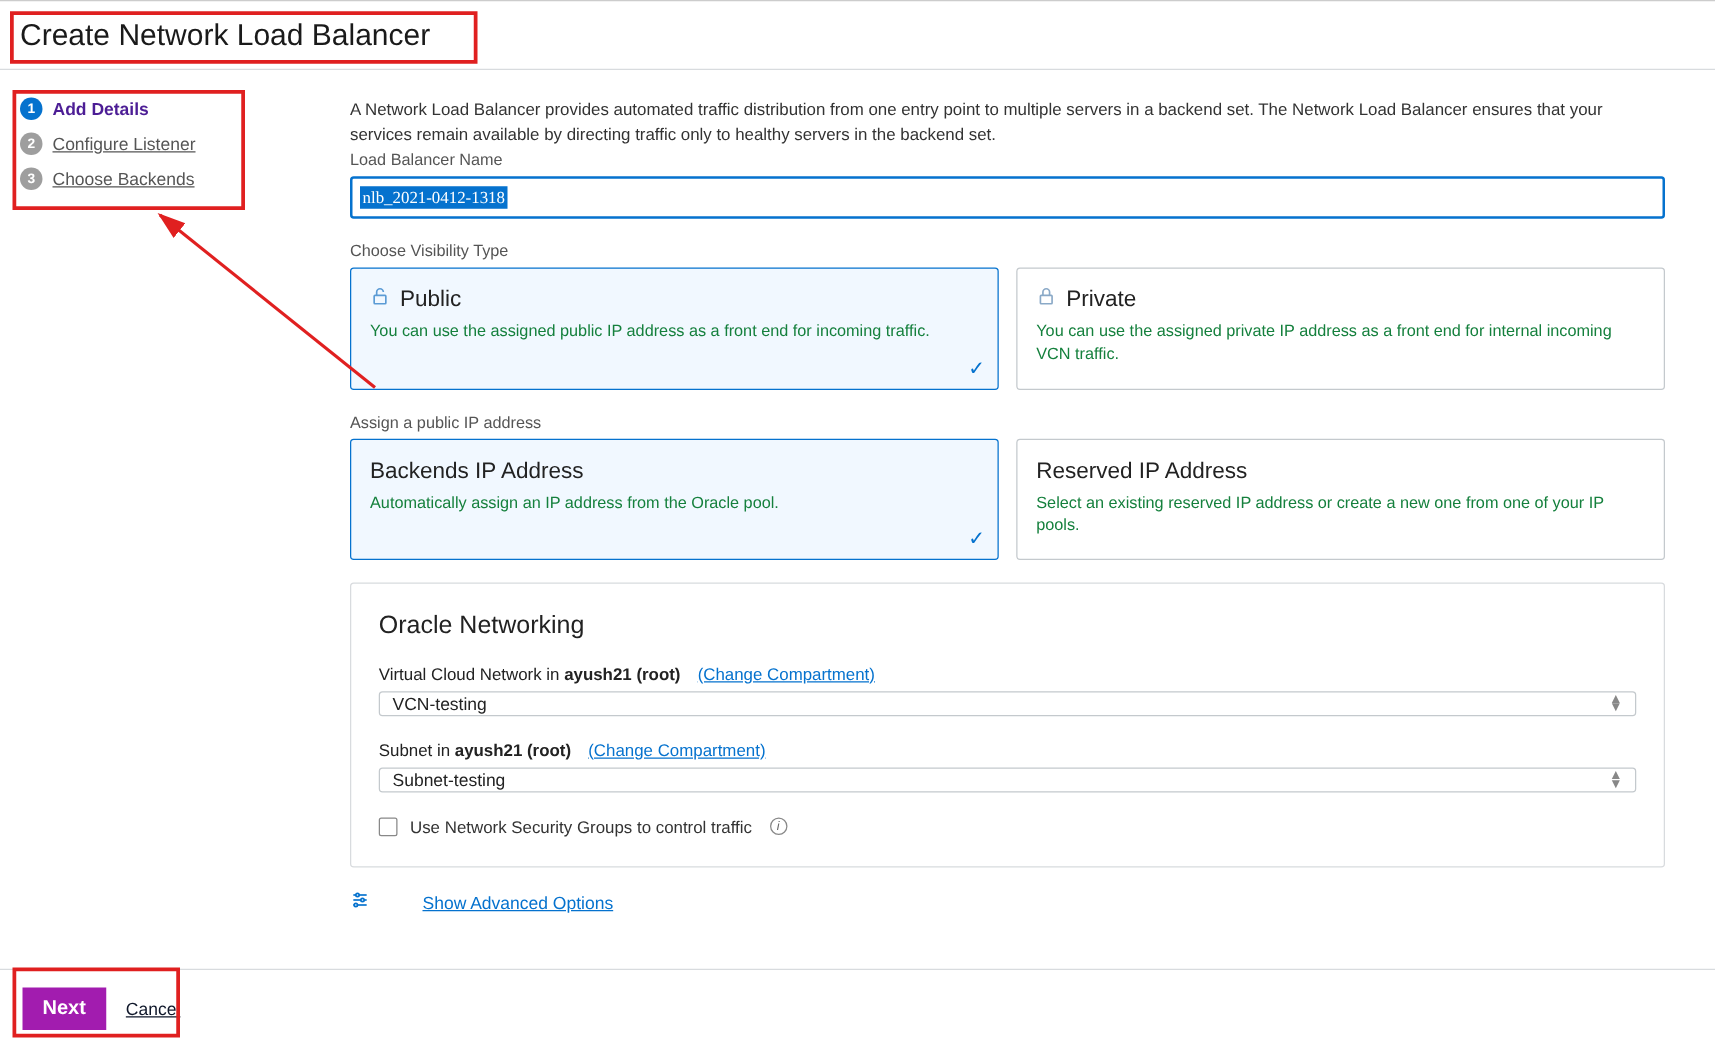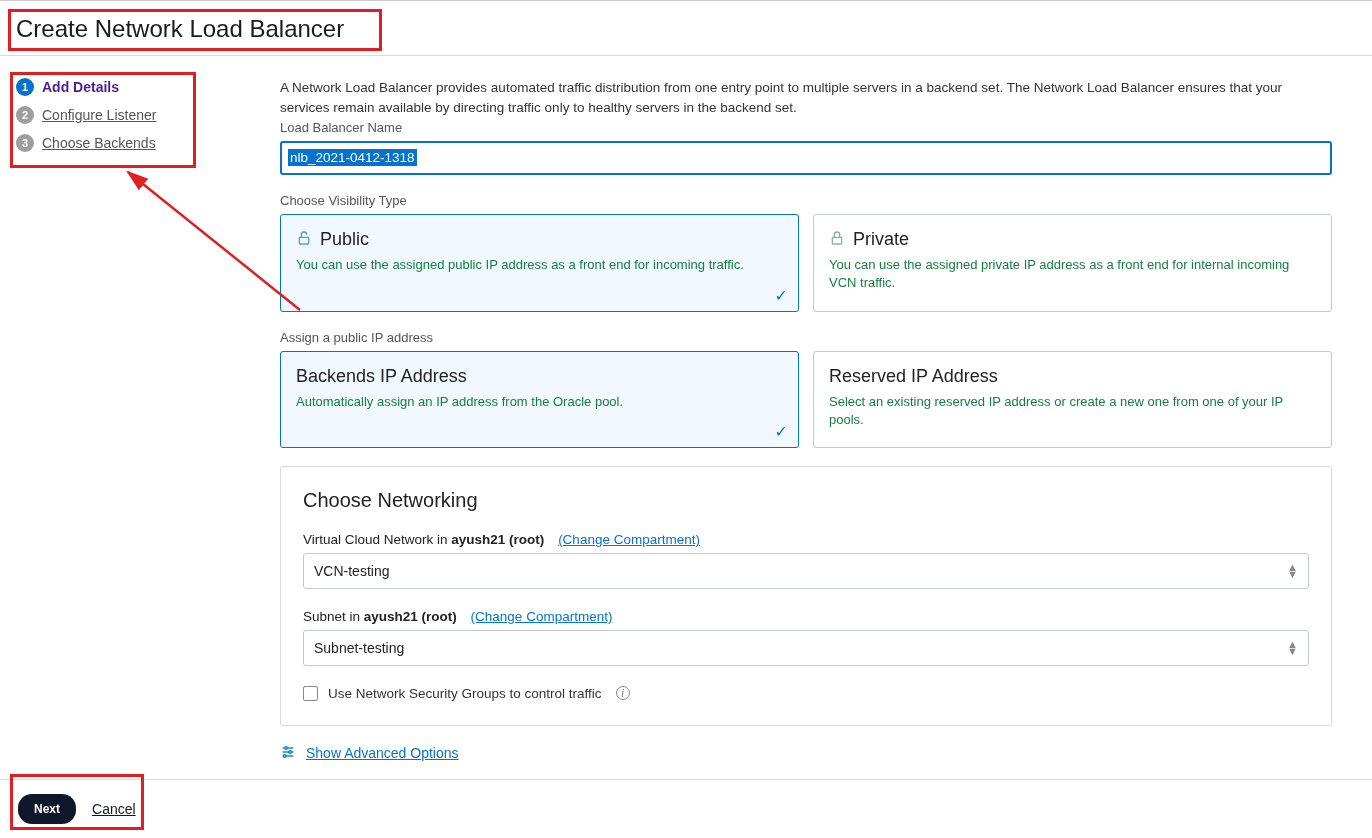--- a/index.html
+++ b/index.html
@@ -14,49 +14,49 @@
 .step-num { width: 18px; height: 18px; border-radius: 50%; background: #9e9e9e; color: #fff; display: flex; align-items: center; justify-content: center; font-size: 11px; font-weight: 600; }
 .step.active .step-num { background: #0572ce; }
 .step.active .step-label { font-weight: 700; color: #4c1d95; }
 .step .step-label { color: #555; text-decoration: underline; cursor: pointer; }
 .step.active .step-label { text-decoration: none; cursor: default; }
 
 .main { flex: 1; padding: 22px 40px 20px 0; }
 .intro { font-size: 13.5px; color: #333; margin-bottom: 3px; line-height: 1.45; }
 
 .field-label { font-size: 13px; color: #555; margin-bottom: 6px; }
-.input-highlight { position: absolute; left: 6px; top: 6px; background: #0572ce; color: #fff; padding: 1px 2px; font-size: 13.5px; }
+.input-highlight { position: absolute; left: 6px; top: 6px; background: #0572ce; color: #fff; padding: 1px 2px; font-size: 13.5px; font-family: Liberation Serif, serif; }
 .input-wrap { position: relative; width: 100%; height: 34px; border: 2px solid #0572ce; border-radius: 3px; background: #fff; margin-bottom: 18px; }
 
 .card-row { display: flex; gap: 14px; margin-bottom: 18px; }
 .card { flex: 1; border: 1px solid #c4c9cd; border-radius: 3px; padding: 14px 15px 18px; background: #fff; position: relative; cursor: pointer; }
 .card.selected { border: 1px solid #0572ce; background: #f1f8ff; }
 .card-title { font-size: 18px; color: #222; margin-bottom: 6px; display: flex; align-items: center; gap: 8px; }
 .card-desc { font-size: 13px; color: #15803d; line-height: 1.4; }
 .card .check { position: absolute; right: 10px; bottom: 6px; color: #0572ce; font-size: 16px; }
 .lock-icon { color: #5b9bd5; font-size: 16px; }
 
 .panel { border: 1px solid #d8dbde; border-radius: 3px; padding: 22px 22px 24px; margin-bottom: 18px; background: #fff; }
 .panel-title { font-size: 20px; color: #222; margin-bottom: 20px; }
 .compartment-label { font-size: 13.5px; color: #222; margin-bottom: 6px; }
 .compartment-label strong { font-weight: 700; }
 .compartment-label .link { color: #0572ce; text-decoration: underline; margin-left: 10px; font-weight: 400; cursor: pointer; }
-.select-box { width: 100%; height: 36px; border: 1px solid #c4c9cd; border-radius: 3px; padding: 0 10px; font-size: 14px; color: #222; background: #fff; margin-bottom: 20px; display: flex; align-items: center; justify-content: space-between; cursor: pointer; }
+.select-box { width: 100%; height: 20px; border: 1px solid #c4c9cd; border-radius: 3px; padding: 0 10px; font-size: 14px; color: #222; background: #fff; margin-bottom: 20px; display: flex; align-items: center; justify-content: space-between; cursor: pointer; }
 .spinner { color: #888; font-size: 11px; line-height: 0.6; display: flex; flex-direction: column; }
 
 .checkbox-row { display: flex; align-items: center; gap: 10px; font-size: 13.5px; color: #333; }
 .checkbox { width: 15px; height: 15px; border: 1px solid #888; border-radius: 2px; background: #fff; cursor: pointer; }
 .info-icon { width: 14px; height: 14px; border: 1px solid #888; border-radius: 50%; display: inline-flex; align-items: center; justify-content: center; font-size: 10px; font-style: italic; color: #666; margin-left: 4px; }
 
 .adv-row { display: flex; align-items: center; gap: 10px; color: #0572ce; font-size: 14px; margin-top: 4px; }
-.adv-row .adv-link { text-decoration: underline; cursor: pointer; }
+.adv-row .adv-link { text-decoration: underline; cursor: pointer; margin-left: 32px; }
 .sliders-icon { color: #0572ce; font-size: 15px; }
 
 .footer { position: absolute; left: 0; right: 0; bottom: 0; border-top: 1px solid #d8dbde; padding: 14px 18px; display: flex; align-items: center; gap: 16px; }
-.btn-primary { background: #0f172a; color: #fff; border: none; border-radius: 14px; padding: 8px 16px; font-size: 12px; font-weight: 600; cursor: pointer; }
+.btn-primary { background: #a21caf; color: #fff; border: none; border-radius: 0; padding: 8px 16px; font-size: 16px; font-weight: 600; cursor: pointer; }
 .cancel-link { color: #0f172a; text-decoration: underline; font-size: 14px; cursor: pointer; }
 
 
 .anno { position: absolute; border: 3px solid #e02020; pointer-events: none; }
 .arrow-svg { position: absolute; pointer-events: none; }
 </style>
 </head>
 <body>
 
 <div class="header-bar">
@@ -127,21 +127,21 @@
       </div>
       <div class="card">
         <div class="card-title">
             <span>Reserved IP Address</span>
           </div>
         <div class="card-desc">Select an existing reserved IP address or create a new one from one of your IP pools.</div>
       </div>
     </div>
 
     <div class="panel">
-      <div class="panel-title">Choose Networking</div>
+      <div class="panel-title">Oracle Networking</div>
 
       <div class="compartment-label">
         <span>Virtual Cloud Network in </span><strong>ayush21 (root)</strong>
         <span class="link">(Change Compartment)</span>
       </div>
       <div class="select-box">
         <span>VCN-testing</span>
         <span class="spinner">
             <span>▲</span>
             <span>▼</span>

